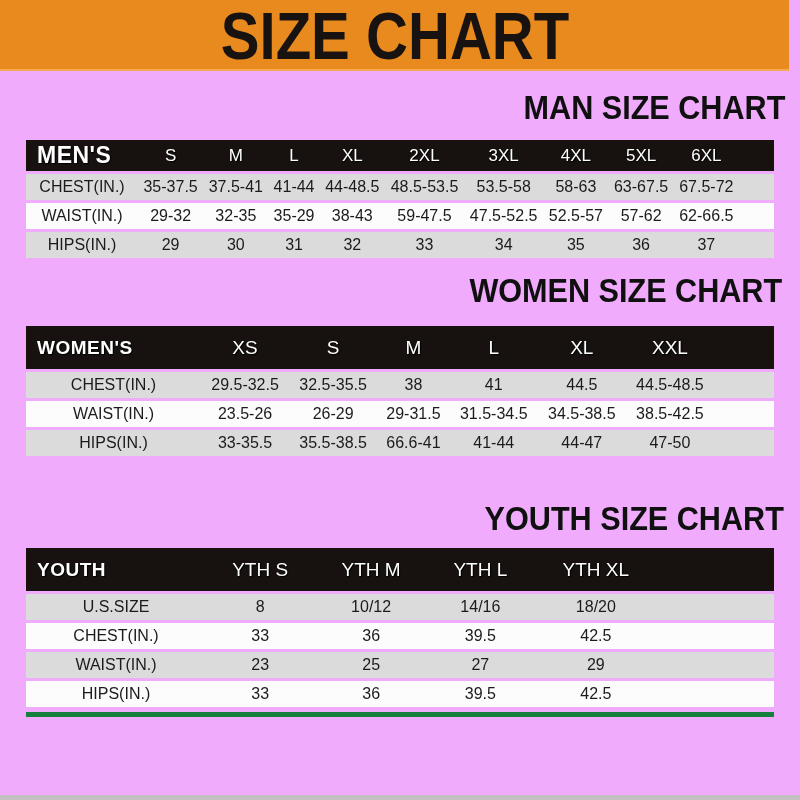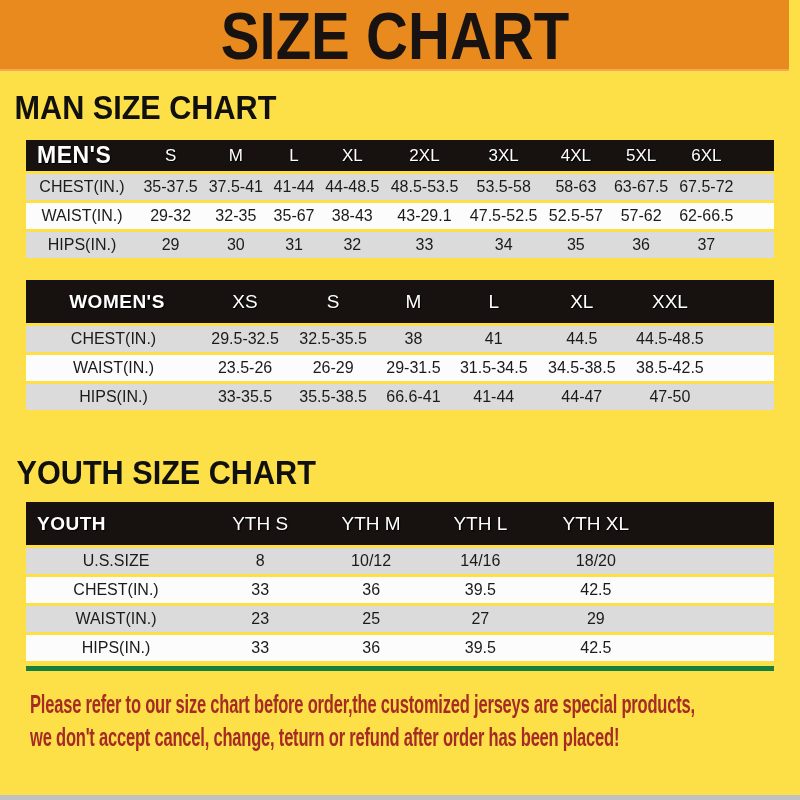--- a/index.html
+++ b/index.html
@@ -2,39 +2,39 @@
 <html><head>
 <meta charset="utf-8">
 <style>
   * { box-sizing: border-box; margin: 0; padding: 0; }
   html, body { background: #ffffff; }
   body {
     width: 800px; height: 800px;
     font-family: "Liberation Sans", sans-serif;
     color: #1b1b1b;
   }
-  .page { position: relative; width: 800px; height: 800px; background: #fde047; overflow: hidden; }
+  .page { position: relative; width: 800px; height: 800px; background: #f0abfc; overflow: hidden; }
 
   
   .banner {
     width: 789px; height: 71px;
     background: #E98A1E;
     border-bottom: 2px solid #F2A952;
     display: flex; align-items: center; justify-content: center;
   }
   .banner-title {
     display: inline-block;
     font-size: 66px; font-weight: bold; line-height: 1;
     color: #181310; letter-spacing: 0px;
     transform: scaleX(0.88); transform-origin: center;
     padding-top: 2px;
   }
 
   
-  .section-heading { text-align: left; color: #101010; }
+  .section-heading { text-align: right; color: #101010; }
   .section-heading .cond {
     display: inline-block; font-size: 34px; font-weight: bold; line-height: 1;
     transform: scaleX(0.9); transform-origin: center;
   }
   #man-heading   { margin-top: 19px; }
   #women-heading { margin-top: 12px; }
   #youth-heading { margin-top: 42px; }
 
   
   .size-table {
@@ -52,21 +52,21 @@
     font-size: 17px; height: 31px; padding: 0 4px;
     text-shadow: 1px 1px 1px #000;
   }
   .women-table .head-row th, .youth-table .head-row th { height: 43px; font-size: 19px; }
 
   th.corner {
     text-align: left; padding-left: 11px;
     font-weight: bold; font-size: 23px; letter-spacing: 0.5px;
   }
   .men-table   th.corner { width: 112px; }
-  .women-table th.corner { width: 175px; text-align: center; }
+  .women-table th.corner { width: 175px; }
   .youth-table th.corner { width: 180px; }
   .men-table   th.spacer { width: 35px; }
   .women-table th.spacer { width: 60px; }
   .youth-table th.spacer { width: 115px; }
 
   .size-table td {
     text-align: center; font-size: 16px; height: 26px; padding: 0 4px;
     color: #1b1b1b;
   }
   tr.row-gray  td { background: #DBDBDB; }
@@ -126,23 +126,23 @@
         <td>53.5-58</td>
         <td>58-63</td>
         <td>63-67.5</td>
         <td>67.5-72</td>
         <td></td>
       </tr>
       <tr class="row-white">
         <td class="rlabel">WAIST(IN.)</td>
         <td>29-32</td>
         <td>32-35</td>
-        <td>35-67</td>
+        <td>35-29</td>
         <td>38-43</td>
-        <td>43-29.1</td>
+        <td>59-47.5</td>
         <td>47.5-52.5</td>
         <td>52.5-57</td>
         <td>57-62</td>
         <td>62-66.5</td>
         <td></td>
       </tr>
       <tr class="row-gray">
         <td class="rlabel">HIPS(IN.)</td>
         <td>29</td>
         <td>30</td>
@@ -151,20 +151,23 @@
         <td>33</td>
         <td>34</td>
         <td>35</td>
         <td>36</td>
         <td>37</td>
         <td></td>
       </tr>
     </tbody>
   </table>
 
+  <div class="section-heading" id="women-heading">
+    <span class="cond">WOMEN SIZE CHART</span>
+  </div>
 
   <table class="size-table women-table">
     <thead>
       <tr class="head-row">
         <th class="corner">WOMEN'S</th>
         <th>XS</th>
         <th>S</th>
         <th>M</th>
         <th>L</th>
         <th>XL</th>
@@ -252,19 +255,15 @@
           <td>33</td>
           <td>36</td>
           <td>39.5</td>
           <td>42.5</td>
           <td></td>
         </tr>
       </tbody>
     </table>
   </div>
 
-  <div class="disclaimer">
-    <span class="line">Please refer to our size chart before order,the customized jerseys are special products,</span>
-    <span class="line">we don't accept cancel, change, teturn or refund after order has been placed!</span>
-  </div>
 
   <div class="bottom-strip"></div>
 </div>
 
 </body></html>

